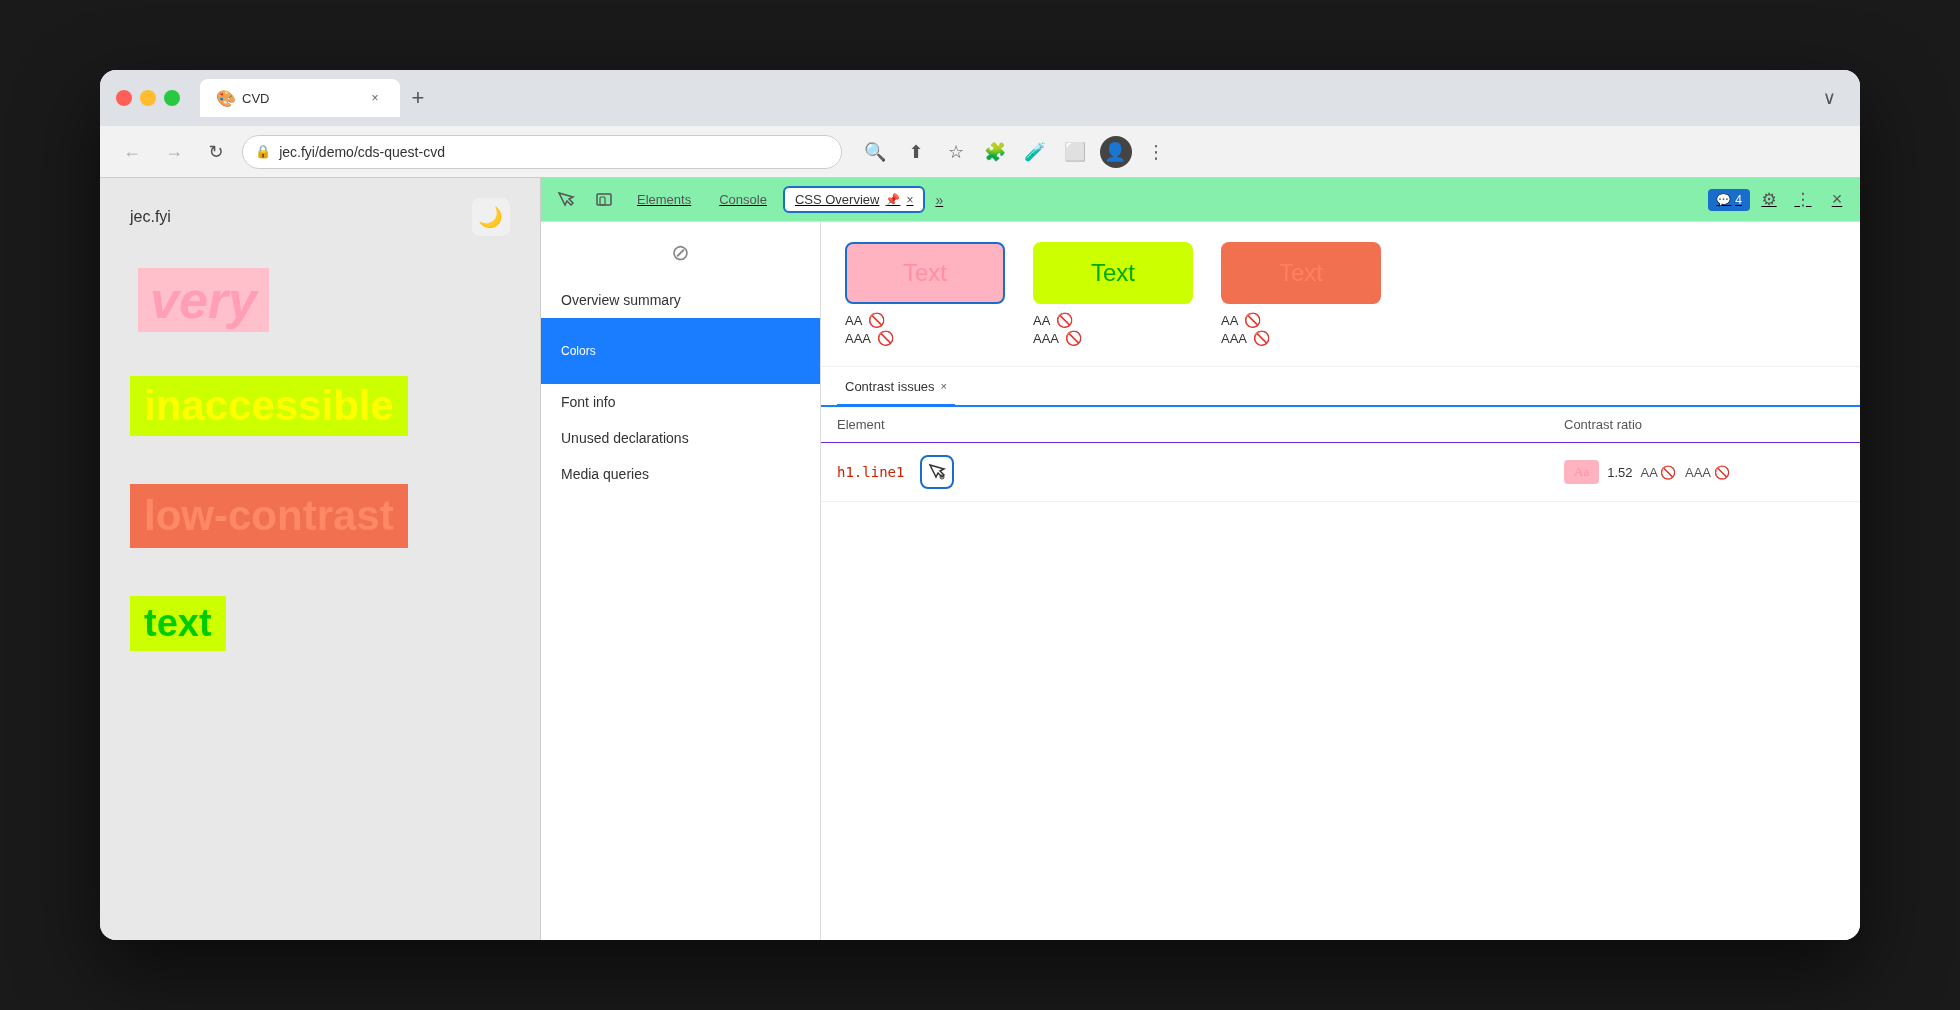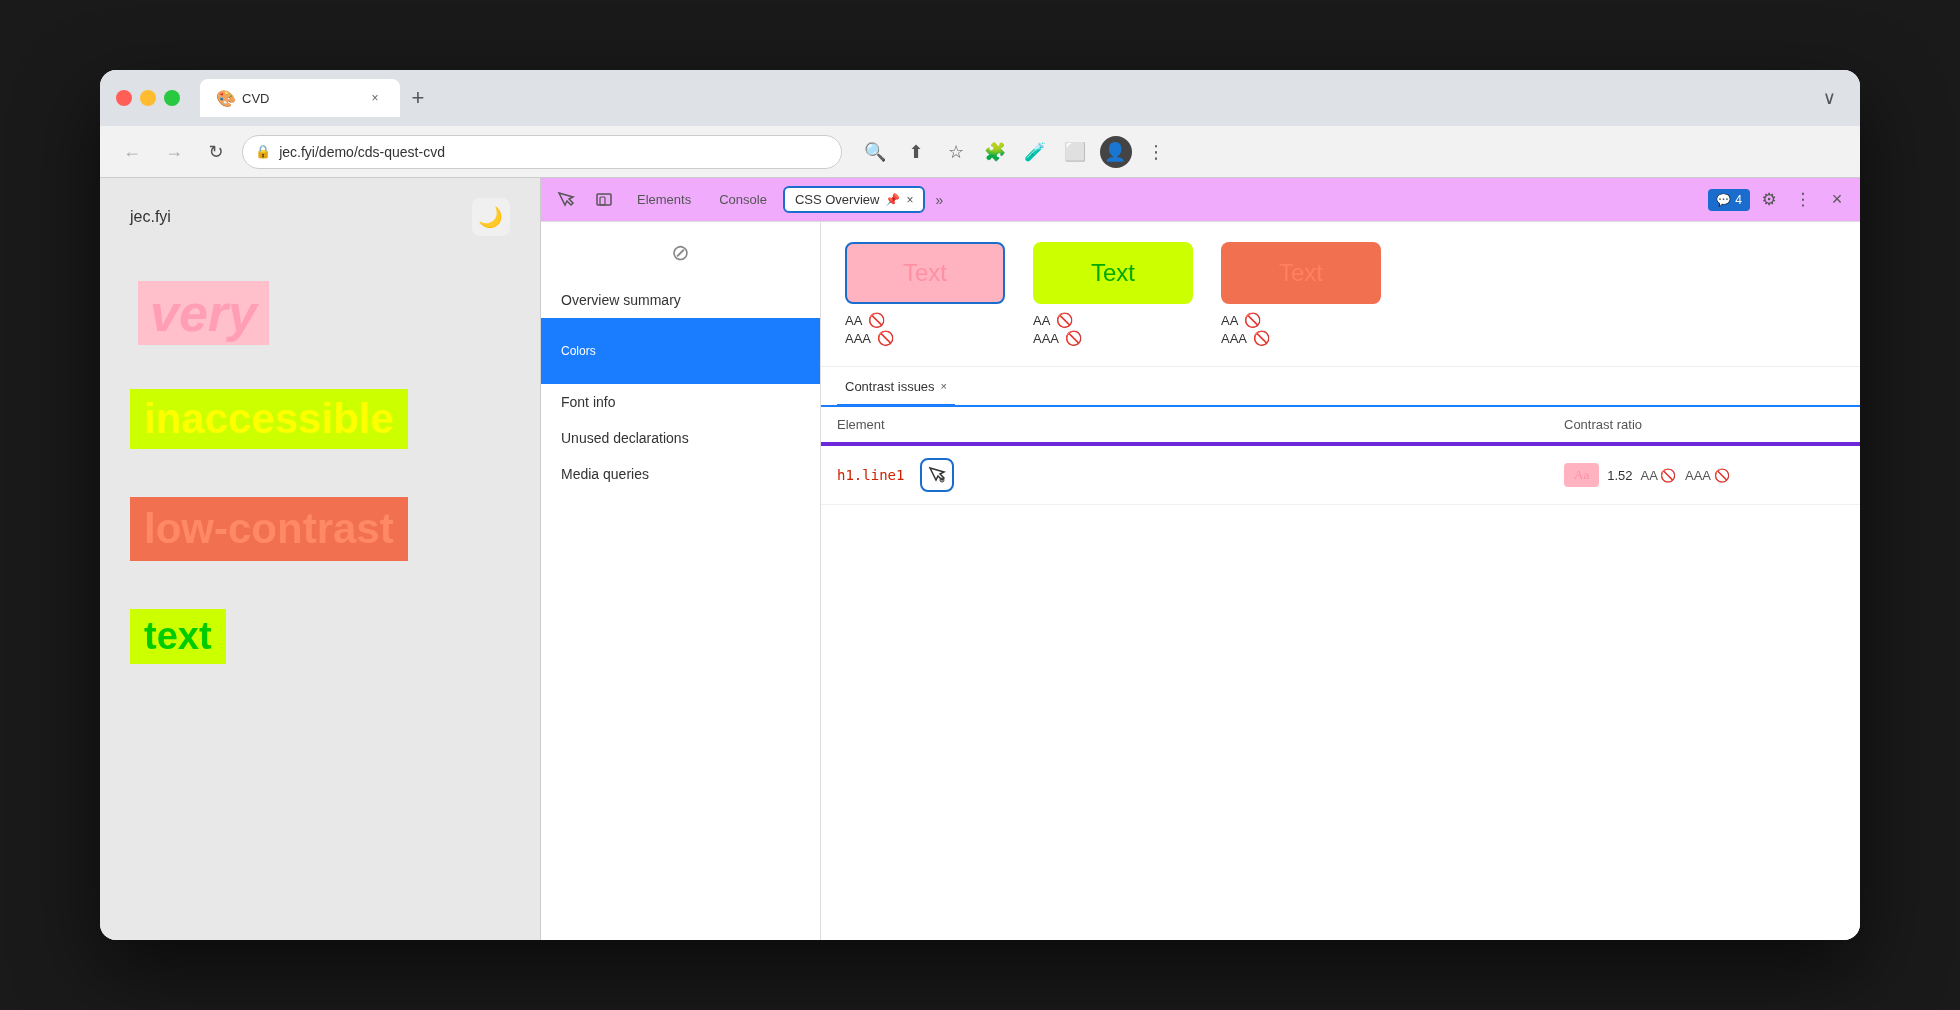--- a/index.html
+++ b/index.html
@@ -204,21 +204,21 @@
       padding: 20px 30px;
       gap: 0;
       flex-shrink: 0;
       position: relative;
     }
 
     .webpage-header {
       display: flex;
       align-items: center;
       justify-content: space-between;
-      margin-bottom: 25px;
+      margin-bottom: 12px;
     }
 
     .webpage-title {
       font-size: 16px;
       color: #333;
       font-weight: 400;
     }
 
     .dark-mode-btn {
       width: 38px;
@@ -285,27 +285,28 @@
     .devtools {
       flex: 1;
       background: #ffffff;
       display: flex;
       flex-direction: column;
       border-left: 1px solid #ccc;
     }
 
     .devtools-toolbar {
       height: 44px;
-      background: #f0abfc;
+      background: #86efac;
       border-bottom: 1px solid #ddd;
       display: flex;
       align-items: center;
       padding: 0 8px;
       gap: 4px;
       flex-shrink: 0;
+      text-decoration: underline;
     }
 
     .devtools-tool-btn {
       width: 34px;
       height: 34px;
       display: flex;
       align-items: center;
       justify-content: center;
       font-size: 16px;
       color: #555;
@@ -558,21 +559,21 @@
     }
 
     .issues-table {
       flex: 1;
       overflow: auto;
     }
 
     .issues-table-header {
       display: flex;
       padding: 10px 16px;
-      border-bottom: 4px solid #6d28d9;
+      border-bottom: 1px solid #6d28d9;
       font-size: 13px;
       color: #555;
       font-weight: 500;
     }
 
     .col-element { flex: 1; }
     .col-ratio { width: 280px; text-align: left; }
 
     .issues-table-row {
       display: flex;

